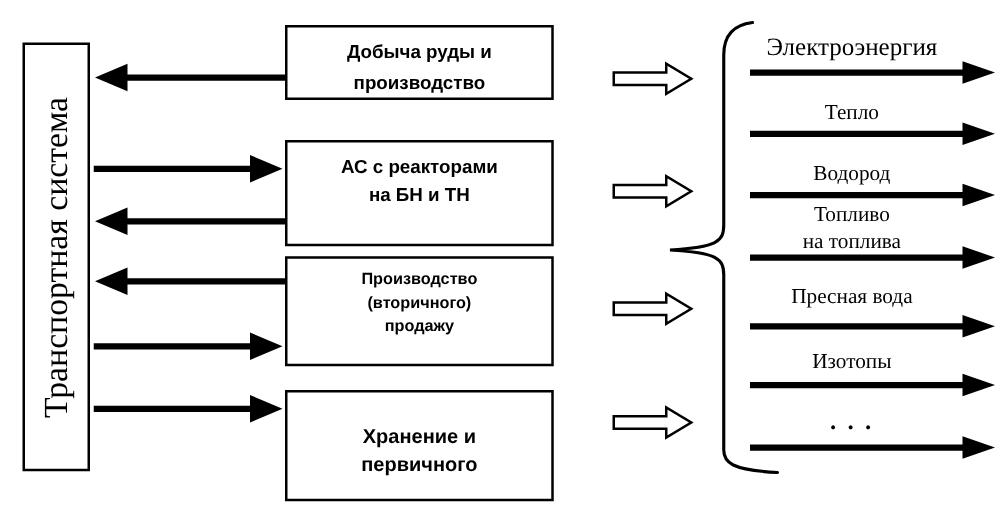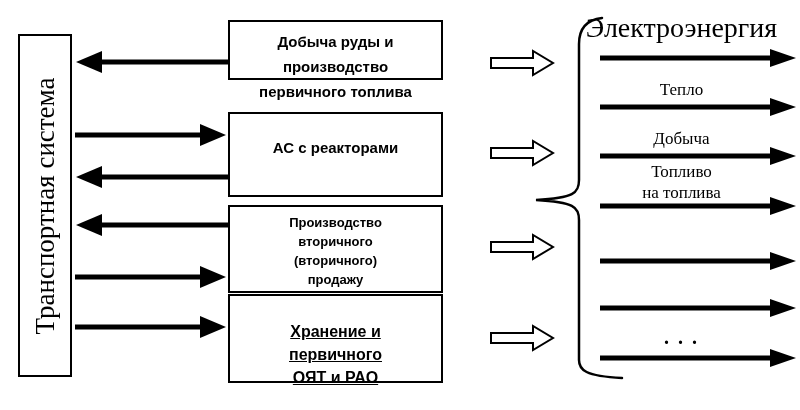--- a/index.html
+++ b/index.html
@@ -22,23 +22,23 @@
   }
   
   .proc-box {
     position:absolute; left:228px; width:215px;
     border:2px solid var(--ink); background:var(--paper);
     font-family:"Liberation Sans","DejaVu Sans",sans-serif;
     font-weight:bold; color:var(--ink); text-align:center;
   }
   .proc-box .ln { width:100%; }
   #proc-0 { top:20px;  height:60px; font-size:15px; line-height:25px; padding-top:7px; }
-  #proc-1 { top:112px; height:85px; font-size:15px; line-height:23px; padding-top:22px; }
+  #proc-1 { top:112px; height:85px; font-size:15px; line-height:23px; padding-top:8px; }
   #proc-2 { top:205px; height:88px; font-size:13px; line-height:19px; padding-top:6px; }
-  #proc-3 { top:294px; height:89px; font-size:16px; line-height:23px; padding-top:24px;text-decoration:underline; }
+  #proc-3 { top:312px; height:89px; font-size:16px; line-height:23px; padding-top:24px; }
   
   .abs { position:absolute; }
   svg { display:block; }
   .stroke { stroke:var(--ink); fill:none; }
   .fill   { fill:var(--ink); stroke:none; }
   .hollow { fill:var(--paper); stroke:var(--ink); stroke-width:2; }
   
   .outputs { position:absolute; left:565px; top:0; width:233px; height:410px; }
   .out-label {
     position:absolute; left:0; width:100%; text-align:center;
@@ -54,35 +54,33 @@
 
 <div class="canvas">
 
   <div class="transport-box">
     <div class="transport-label">Транспортная система</div>
   </div>
 
   <div class="proc-box" id="proc-0">
     <div class="ln">Добыча руды и</div>
     <div class="ln">производство</div>
-    <div class="ln">первичного топлива</div>
   </div>
   <div class="proc-box" id="proc-1">
     <div class="ln">АС с реакторами</div>
+    <div class="ln">на БН и ТН</div>
   </div>
   <div class="proc-box" id="proc-2">
     <div class="ln">Производство</div>
-    <div class="ln">вторичного</div>
     <div class="ln">(вторичного)</div>
     <div class="ln">продажу</div>
   </div>
   <div class="proc-box" id="proc-3">
     <div class="ln">Хранение и</div>
     <div class="ln">первичного</div>
-    <div class="ln">ОЯТ и РАО</div>
   </div>
 
   <svg class="abs" style="left:74px;top:49px" width="155" height="26">
       <line class="stroke" x1="154" y1="13" x2="26" y2="13" stroke-width="5"></line>
       <polygon class="fill" points="28,2 28,24 2,13"></polygon>
     </svg>
   <svg class="abs" style="left:74px;top:122px" width="155" height="26">
       <line class="stroke" x1="1" y1="13" x2="128" y2="13" stroke-width="5"></line>
       <polygon class="fill" points="126,2 126,24 152,13"></polygon>
     </svg>
@@ -114,52 +112,54 @@
     </svg>
   <svg class="abs" style="left:489px;top:323px" width="68" height="30">
       <polygon class="hollow" points="2,10 44,10 44,3 64,15 44,27 44,20 2,20"></polygon>
     </svg>
 
   <svg class="abs" style="left:528px;top:12px" width="102" height="376">
     <path class="stroke" stroke-width="2.5" stroke-linecap="round" d="M 74 6 C 57 8 51 18 51 32 L 51 168 C 51 181 46 186 8 188 C 46 190 51 195 51 208 L 51 348 C 51 358 57 364 94 366"></path>
   </svg>
 
   <div class="outputs">
-    <div class="out-label" style="top:17px;font-size:28px">Электроэнергия</div>
+    <div class="out-label" style="top:27px;font-size:20px">Электроэнергия</div>
     <svg class="out-arrow" style="top:48px" width="197" height="20">
         <line class="stroke" x1="0" y1="10" x2="172" y2="10" stroke-width="5"></line>
         <polygon class="fill" points="170,1 170,19 196,10"></polygon>
       </svg>
 
     <div class="out-label" style="top:79px">Тепло</div>
     <svg class="out-arrow" style="top:97px" width="197" height="20">
         <line class="stroke" x1="0" y1="10" x2="172" y2="10" stroke-width="5"></line>
         <polygon class="fill" points="170,1 170,19 196,10"></polygon>
       </svg>
 
-    <div class="out-label" style="top:128px">Добыча</div>
+    <div class="out-label" style="top:128px">Водород</div>
     <svg class="out-arrow" style="top:146px" width="197" height="20">
         <line class="stroke" x1="0" y1="10" x2="172" y2="10" stroke-width="5"></line>
         <polygon class="fill" points="170,1 170,19 196,10"></polygon>
       </svg>
 
     <div class="out-label two" style="top:161px">
       <div>Топливо</div>
       <div>на топлива</div>
     </div>
     <svg class="out-arrow" style="top:196px" width="197" height="20">
         <line class="stroke" x1="0" y1="10" x2="172" y2="10" stroke-width="5"></line>
         <polygon class="fill" points="170,1 170,19 196,10"></polygon>
       </svg>
 
+    <div class="out-label" style="top:226px">Пресная вода</div>
     <svg class="out-arrow" style="top:251px" width="197" height="20">
         <line class="stroke" x1="0" y1="10" x2="172" y2="10" stroke-width="5"></line>
         <polygon class="fill" points="170,1 170,19 196,10"></polygon>
       </svg>
 
+    <div class="out-label" style="top:278px">Изотопы</div>
     <svg class="out-arrow" style="top:298px" width="197" height="20">
         <line class="stroke" x1="0" y1="10" x2="172" y2="10" stroke-width="5"></line>
         <polygon class="fill" points="170,1 170,19 196,10"></polygon>
       </svg>
 
     <div class="out-label dots" style="top:326px">. . .</div>
     <svg class="out-arrow" style="top:348px" width="197" height="20">
         <line class="stroke" x1="0" y1="10" x2="172" y2="10" stroke-width="5"></line>
         <polygon class="fill" points="170,1 170,19 196,10"></polygon>
       </svg>

